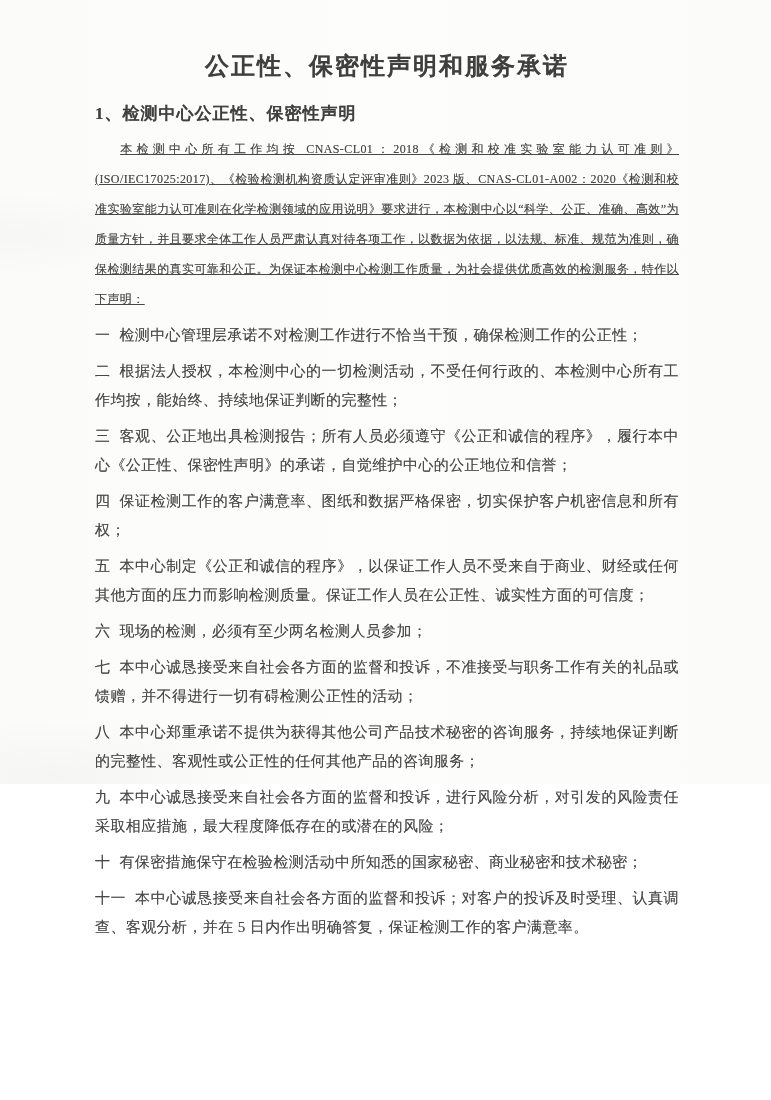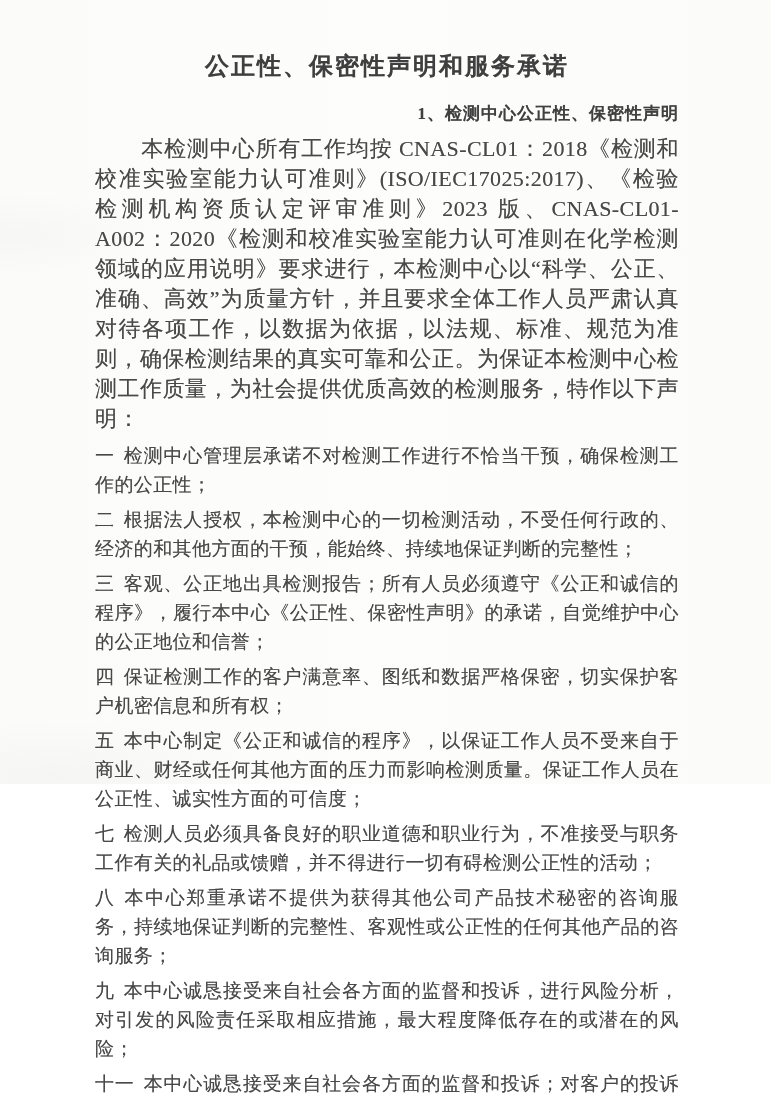--- a/index.html
+++ b/index.html
@@ -34,63 +34,65 @@
     letter-spacing: 2px;
     color: #3f3f3f;
     margin: 0 0 20px 0;
   }
   .section-heading {
     font-size: 17px;
     font-weight: bold;
     letter-spacing: 1px;
     color: #404040;
     margin: 0 0 9px 0;
-    text-align: right;
   }
   .intro {
-    font-size: 22px;
+    font-size: 12px;
     line-height: 30px;
     text-align: justify;
     text-indent: 2.1em;
     letter-spacing: 0.4px;
     margin: 0 0 7px 0;
     color: #484848;
+    text-decoration: underline;
   }
   .items {
     margin: 0;
     padding: 0;
   }
   .item {
-    font-size: 19px;
+    font-size: 15px;
     line-height: 29px;
     text-align: justify;
     letter-spacing: 0.4px;
-    margin: 0 0 6px 0;
+    margin: 7px 0 6px 0;
     color: #484848;
   }
   .item .num {
     margin-right: 9px;
   }
 </style>
 </head>
 <body>
 
 <div class="page">
 
   <h1 class="doc-title">公正性、保密性声明和服务承诺</h1>
 
   <h2 class="section-heading">1、检测中心公正性、保密性声明</h2>
 
   <p class="intro">本检测中心所有工作均按 CNAS-CL01：2018《检测和校准实验室能力认可准则》(ISO/IEC17025:2017)、《检验检测机构资质认定评审准则》2023 版、CNAS-CL01-A002：2020《检测和校准实验室能力认可准则在化学检测领域的应用说明》要求进行，本检测中心以“科学、公正、准确、高效”为质量方针，并且要求全体工作人员严肃认真对待各项工作，以数据为依据，以法规、标准、规范为准则，确保检测结果的真实可靠和公正。为保证本检测中心检测工作质量，为社会提供优质高效的检测服务，特作以下声明：</p>
 
   <div class="items">
     <p class="item"><span class="num">一</span><span>检测中心管理层承诺不对检测工作进行不恰当干预，确保检测工作的公正性；</span></p>
-    <p class="item"><span class="num">二</span><span>根据法人授权，本检测中心的一切检测活动，不受任何行政的、经济的和其他方面的干预，能始终、持续地保证判断的完整性；</span></p>
+    <p class="item"><span class="num">二</span><span>根据法人授权，本检测中心的一切检测活动，不受任何行政的、本检测中心所有工作均按，能始终、持续地保证判断的完整性；</span></p>
     <p class="item"><span class="num">三</span><span>客观、公正地出具检测报告；所有人员必须遵守《公正和诚信的程序》，履行本中心《公正性、保密性声明》的承诺，自觉维护中心的公正地位和信誉；</span></p>
     <p class="item"><span class="num">四</span><span>保证检测工作的客户满意率、图纸和数据严格保密，切实保护客户机密信息和所有权；</span></p>
     <p class="item"><span class="num">五</span><span>本中心制定《公正和诚信的程序》，以保证工作人员不受来自于商业、财经或任何其他方面的压力而影响检测质量。保证工作人员在公正性、诚实性方面的可信度；</span></p>
-    <p class="item"><span class="num">七</span><span>检测人员必须具备良好的职业道德和职业行为，不准接受与职务工作有关的礼品或馈赠，并不得进行一切有碍检测公正性的活动；</span></p>
+    <p class="item"><span class="num">六</span><span>现场的检测，必须有至少两名检测人员参加；</span></p>
+    <p class="item"><span class="num">七</span><span>本中心诚恳接受来自社会各方面的监督和投诉，不准接受与职务工作有关的礼品或馈赠，并不得进行一切有碍检测公正性的活动；</span></p>
     <p class="item"><span class="num">八</span><span>本中心郑重承诺不提供为获得其他公司产品技术秘密的咨询服务，持续地保证判断的完整性、客观性或公正性的任何其他产品的咨询服务；</span></p>
     <p class="item"><span class="num">九</span><span>本中心诚恳接受来自社会各方面的监督和投诉，进行风险分析，对引发的风险责任采取相应措施，最大程度降低存在的或潜在的风险；</span></p>
+    <p class="item"><span class="num">十</span><span>有保密措施保守在检验检测活动中所知悉的国家秘密、商业秘密和技术秘密；</span></p>
     <p class="item"><span class="num">十一</span><span>本中心诚恳接受来自社会各方面的监督和投诉；对客户的投诉及时受理、认真调查、客观分析，并在 5 日内作出明确答复，保证检测工作的客户满意率。</span></p>
   </div>
 
 </div>
 
 </body></html>

